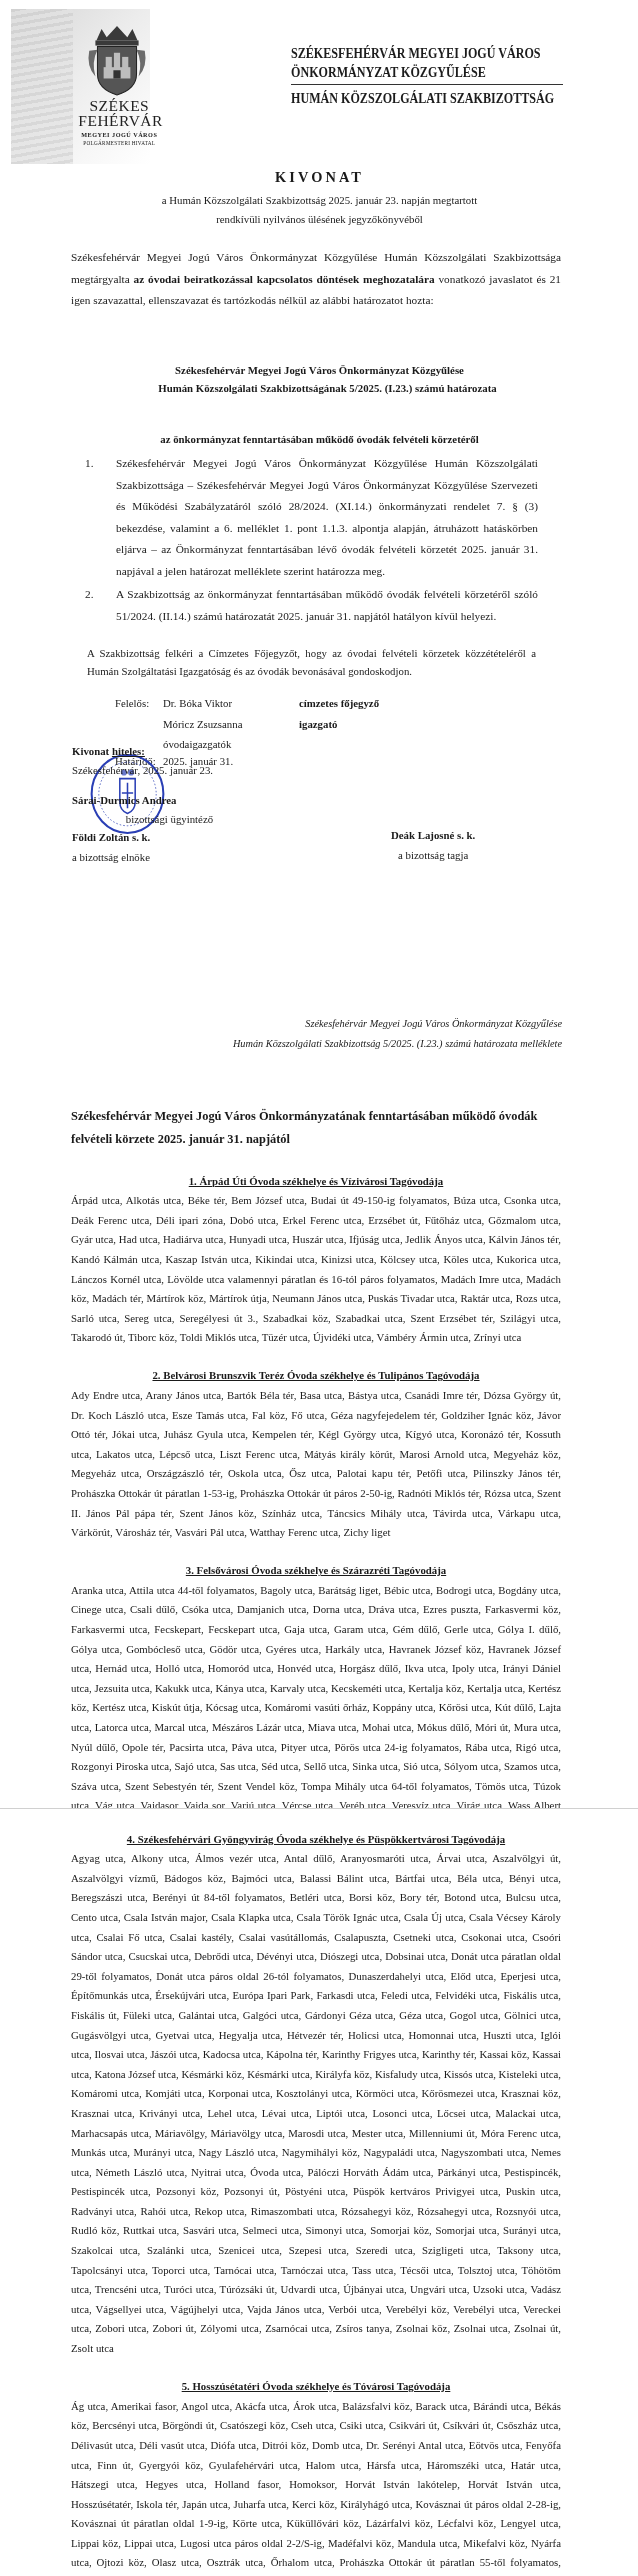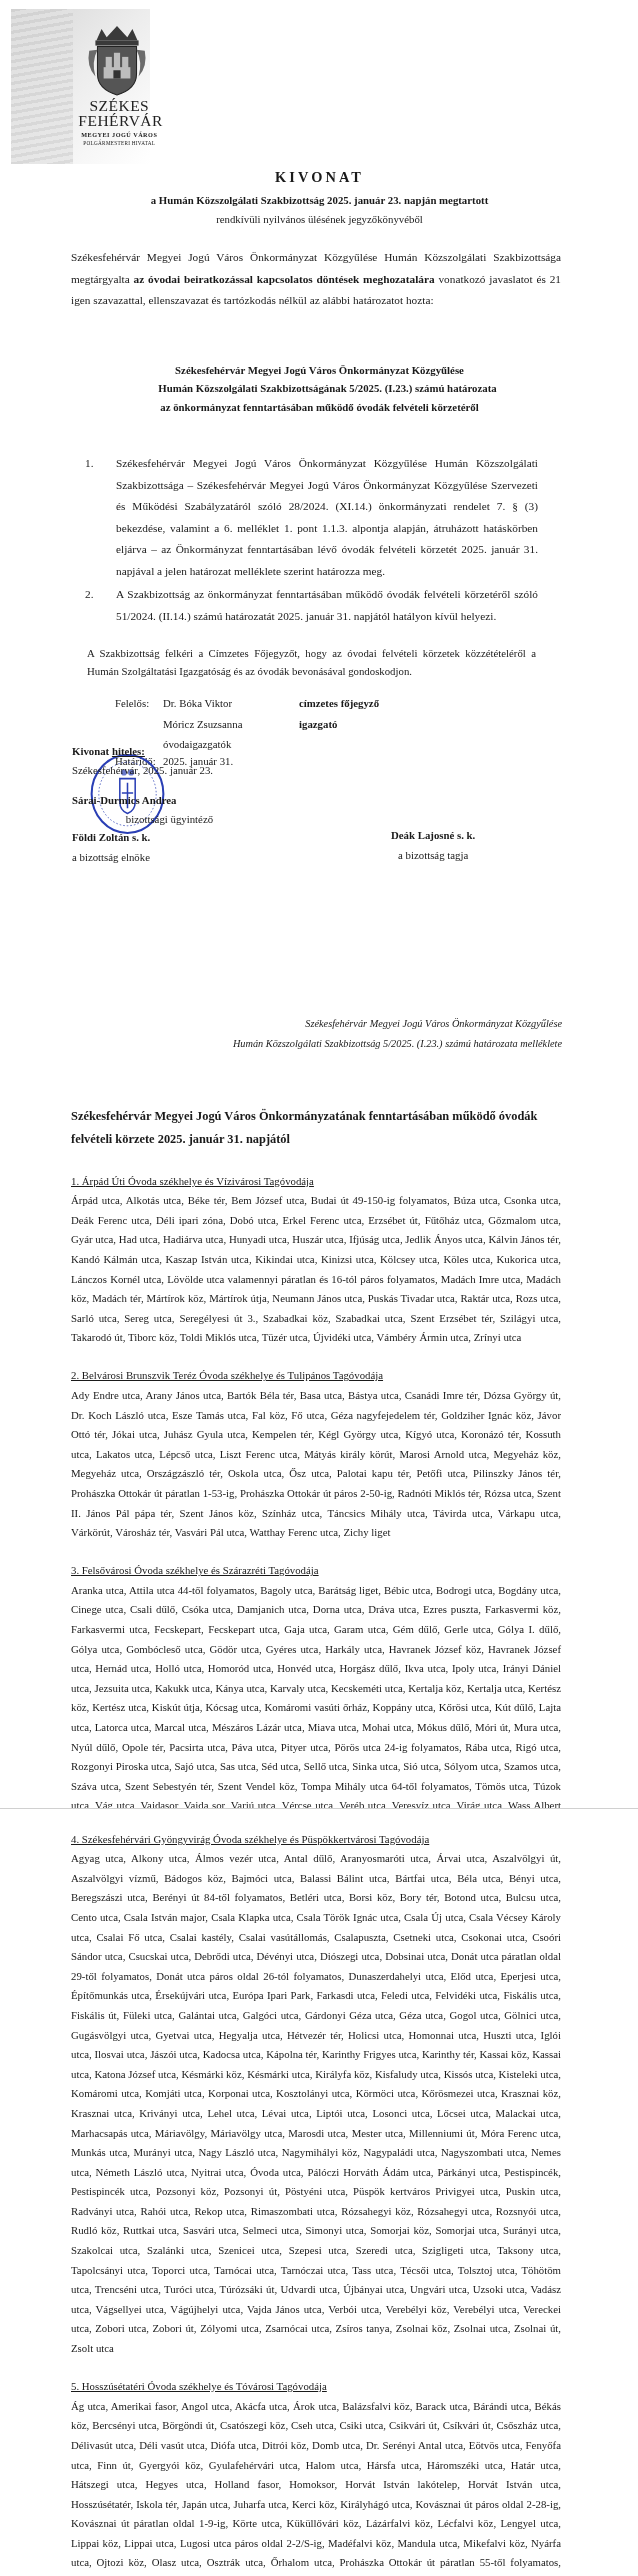--- a/index.html
+++ b/index.html
@@ -42,21 +42,21 @@
   .sig .name { font-weight: bold; }
   .under { text-decoration: underline; }
 
   .stamp { position: absolute; left: 89px; top: 760px; width: 77px; height: 82px; }
 
   
   .annex-ref { position: absolute; right: 77px; top: 1014px; text-align: right; font-style: italic; font-size: 10.3px; line-height: 19.6px; }
   .annex-title { font-size: 12.4px; font-weight: bold; line-height: 23px; margin-bottom: 20.6px; }
   .flow { position: absolute; left: 71px; width: 490px; }
   .section { margin-bottom: 18.5px; }
-  .sec-title { font-size: 10.8px; font-weight: normal; text-decoration: underline; line-height: 19.6px; }
+  .sec-title { font-size: 10.8px; font-weight: bold; text-decoration: underline; line-height: 19.6px; text-align: center; }
   .sec-text { font-size: 10.8px; line-height: 19.6px; text-align: justify; }
 </style>
 </head>
 <body>
 
 <div class="page">
   <div class="page-edge"></div>
 
   <div class="logo-block">
     <div class="logo-photo"></div>
@@ -76,30 +76,36 @@
       <path d="M6 50 Q0 80 18 100 Q10 72 22 48 Z M114 50 Q120 80 102 100 Q110 72 98 48 Z" fill="#6a6a6a"></path>
     </svg>
     <div class="logo-text">
       <div class="logo-big">SZÉKES</div>
       <div class="logo-big">FEHÉRVÁR</div>
       <div class="logo-mid">MEGYEI JOGÚ VÁROS</div>
       <div class="logo-small">POLGÁRMESTERI HIVATAL</div>
     </div>
   </div>
 
+  <div class="org-head">
+    <div class="org-line">SZÉKESFEHÉRVÁR MEGYEI JOGÚ VÁROS</div>
+    <div class="org-line">ÖNKORMÁNYZAT KÖZGYŰLÉSE</div>
+    <div class="org-rule"></div>
+    <div class="org-line">HUMÁN KÖZSZOLGÁLATI SZAKBIZOTTSÁG</div>
+  </div>
 
   <div class="kivonat">KIVONAT</div>
-  <div class="sub-center" style="top:191px;font-weight:bold;">a Humán Közszolgálati Szakbizottság 2025. január 23. napján megtartott</div>
+  <div class="sub-center" style="top:191px;">a Humán Közszolgálati Szakbizottság 2025. január 23. napján megtartott</div>
   <div class="sub-center" style="top:210px;">rendkívüli nyilvános ülésének jegyzőkönyvéből</div>
 
   <div class="body-p" style="top:247px;"><span>Székesfehérvár Megyei Jogú Város Önkormányzat Közgyűlése Humán Közszolgálati Szakbizottsága megtárgyalta </span><b>az óvodai beiratkozással kapcsolatos döntések meghozatalára</b><span> vonatkozó javaslatot és 21 igen szavazattal, ellenszavazat és tartózkodás nélkül az alábbi határozatot hozta:</span></div>
 
   <div class="center-bold" style="top:363px;">Székesfehérvár Megyei Jogú Város Önkormányzat Közgyűlése</div>
   <div class="center-bold" style="top:381px;padding-left:8px;">Humán Közszolgálati Szakbizottságának 5/2025. (I.23.) számú határozata</div>
-  <div class="center-bold" style="top:400px;">az önkormányzat fenntartásában működő óvodák felvételi körzetéről</div>
+  <div class="center-bold" style="top:432px;">az önkormányzat fenntartásában működő óvodák felvételi körzetéről</div>
 
   <div class="num-item" style="top:453px;">
     <span class="num">1.</span>
     <div class="txt">Székesfehérvár Megyei Jogú Város Önkormányzat Közgyűlése Humán Közszolgálati Szakbizottsága – Székesfehérvár Megyei Jogú Város Önkormányzat Közgyűlése Szervezeti és Működési Szabályzatáról szóló 28/2024. (XI.14.) önkormányzati rendelet 7. § (3) bekezdése, valamint a 6. melléklet 1. pont 1.1.3. alpontja alapján, átruházott hatáskörben eljárva – az Önkormányzat fenntartásában lévő óvodák felvételi körzetét 2025. január 31. napjával a jelen határozat melléklete szerint határozza meg.</div>
   </div>
   <div class="num-item" style="top:584px;">
     <span class="num">2.</span>
     <div class="txt">A Szakbizottság az önkormányzat fenntartásában működő óvodák felvételi körzetéről szóló 51/2024. (II.14.) számú határozatát 2025. január 31. napjától hatályon kívül helyezi.</div>
   </div>
 

